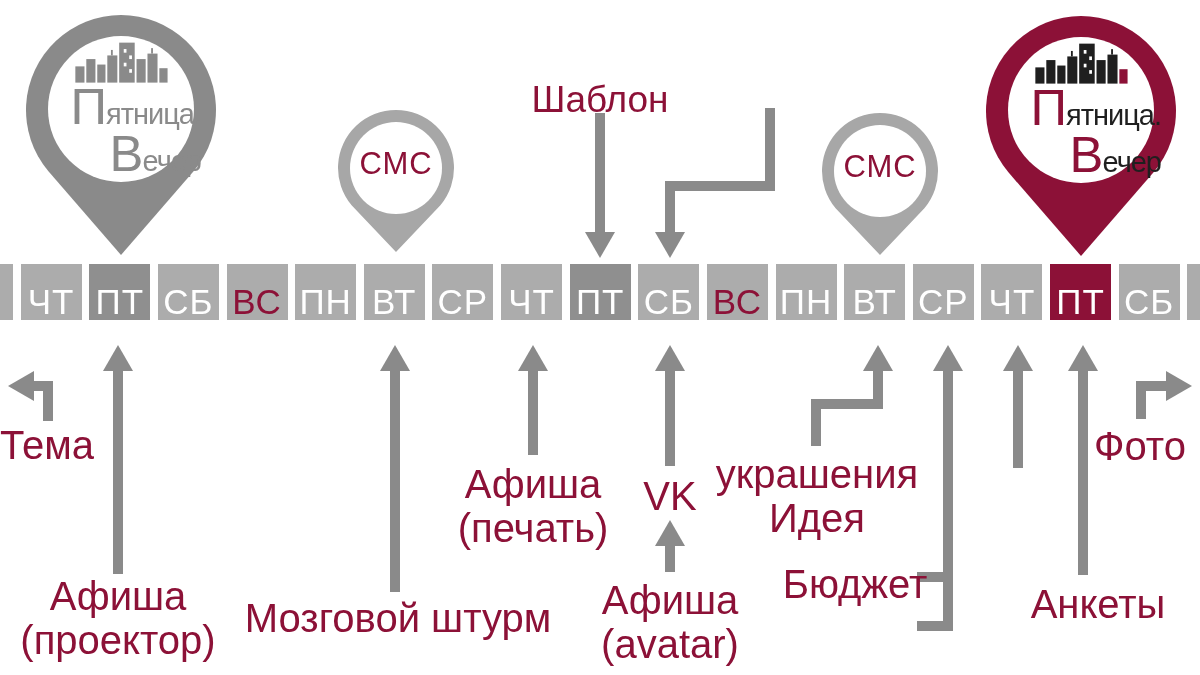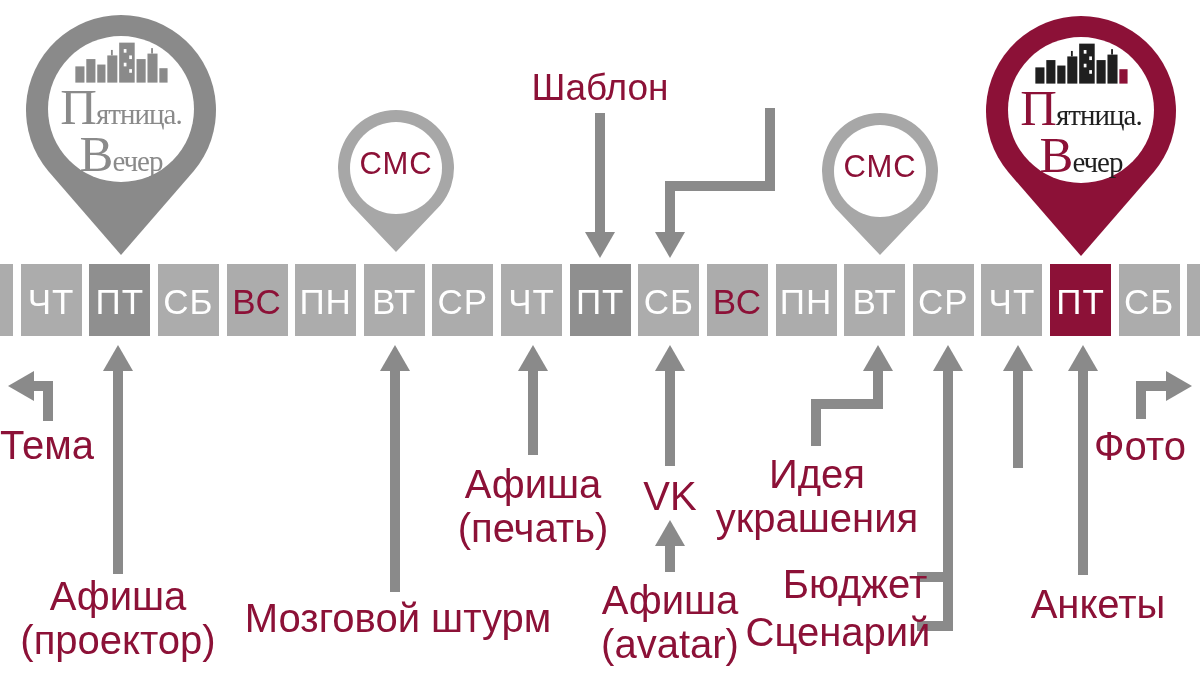--- a/index.html
+++ b/index.html
@@ -1,35 +1,35 @@
 <!DOCTYPE html>
 <html style="--maroon: #8C1137; --graybox: #ACACAC; --graydark: #8F8F8F; --arrow: #8A8A8A; --pingray: #8A8A8A; --smspin: #A7A7A7;"><head>
 <meta charset="utf-8">
 <style>
   html,body{margin:0;padding:0;background:#fff;}
   #stage{position:relative;width:1200px;height:675px;background:#fff;overflow:hidden;
          font-family:"Liberation Sans","DejaVu Sans",sans-serif;}
   
-  .day{position:absolute;top:264px;width:61px;height:72px;line-height:76px;
+  .day{position:absolute;top:264px;width:61px;height:56px;line-height:76px;
        text-align:center;font-size:35px;font-weight:400;color:#fff;
        background:var(--graybox);letter-spacing:1px;}
   .day.dark{background:var(--graydark);}
   .day.weekend{color:var(--maroon);}
   .day.friday{background:var(--maroon);color:#fff;}
   
   .lbl{position:absolute;transform:translateX(-50%);color:var(--maroon);
        font-size:40px;line-height:1.1;white-space:nowrap;text-align:center;}
   .lbl.top{font-size:37px;}
   
   .pin{position:absolute;}
   .pin svg{display:block;}
   .sms-text{position:absolute;left:0;top:38px;width:120px;text-align:center;
             font-size:31px;color:var(--maroon);letter-spacing:1px;}
   .logo{position:absolute;left:115px;top:104px;transform:translate(-50%,-50%);
-        width:160px;text-align:center;font-family:Liberation Serif, serif;}
+        width:160px;text-align:right;font-family:Liberation Sans, sans-serif;}
   .logo .bldg{display:block;margin:0 auto 1px auto;}
   .logo-line{display:block;font-size:29px;line-height:0.92;letter-spacing:-1px;}
   .logo-line::first-letter{font-size:1.75em;}
   .logo.gray{color:var(--pingray);}
   .logo.gray .logo-line::first-letter{color:var(--pingray);}
   .logo.dark{color:#1f1f1f;}
   .logo.dark .logo-line::first-letter{color:var(--maroon);}
   .arrows{position:absolute;left:0;top:0;}
 </style>
 </head>
@@ -155,21 +155,21 @@
           <rect x="69" y="16" width="3" height="4"></rect>
           <rect x="63" y="24" width="3" height="4"></rect>
           <rect x="69" y="31" width="3" height="4"></rect>
         </g>
       </svg>
       <span class="logo-line">Пятница.</span>
       <span class="logo-line">Вечер</span>
     </div>
   </div>
 
-  <div class="lbl top" style="left:600px;top:68px;">Шаблон</div>
+  <div class="lbl top" style="left:600px;top:80px;">Шаблон</div>
 
   <div class="lbl" style="left:47px;top:423px;">Тема</div>
 
   <div class="lbl" style="left:118px;top:574px;">
     <div>Афиша</div>
     <div>(проектор)</div>
   </div>
 
   <div class="lbl" style="left:398px;top:596px;">Мозговой штурм</div>
 
@@ -179,22 +179,21 @@
   </div>
 
   <div class="lbl" style="left:670px;top:474px;">VK</div>
 
   <div class="lbl" style="left:670px;top:578px;">
     <div>Афиша</div>
     <div>(avatar)</div>
   </div>
 
   <div class="lbl" style="left:817px;top:452px;">
+    <div>украшения</div>
     <div>Идея</div>
-    <div>украшения</div>
   </div>
 
   <div class="lbl" style="left:855px;top:562px;">Бюджет</div>
-  <div class="lbl" style="left:838px;top:610px;">Сценарий</div>
   <div class="lbl" style="left:1082px;top:582px;margin-left:16px;">Анкеты</div>
   <div class="lbl" style="left:1140px;top:424px;">Фото</div>
 
 </div>
 
 </body></html>

